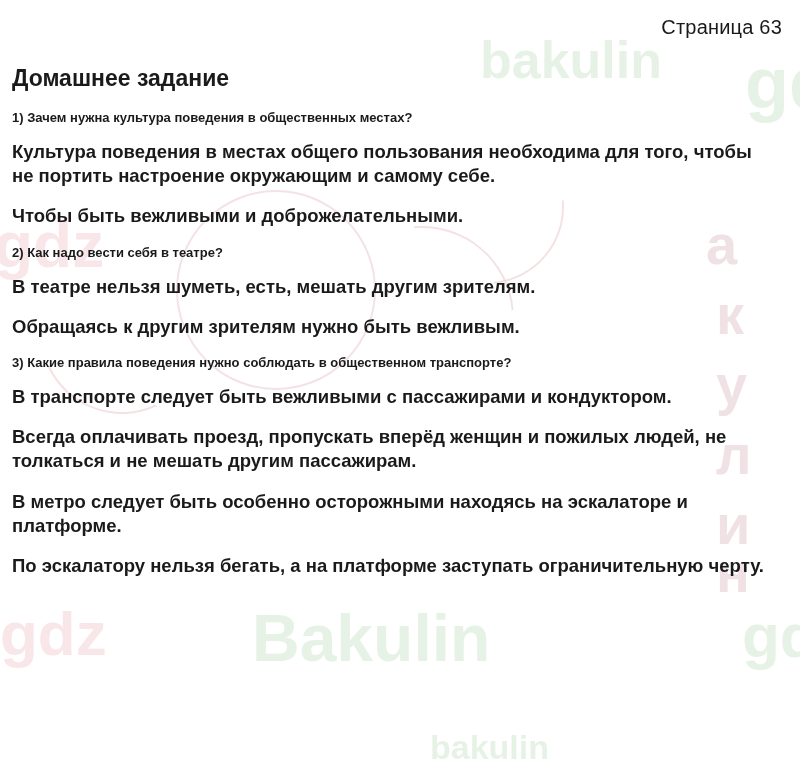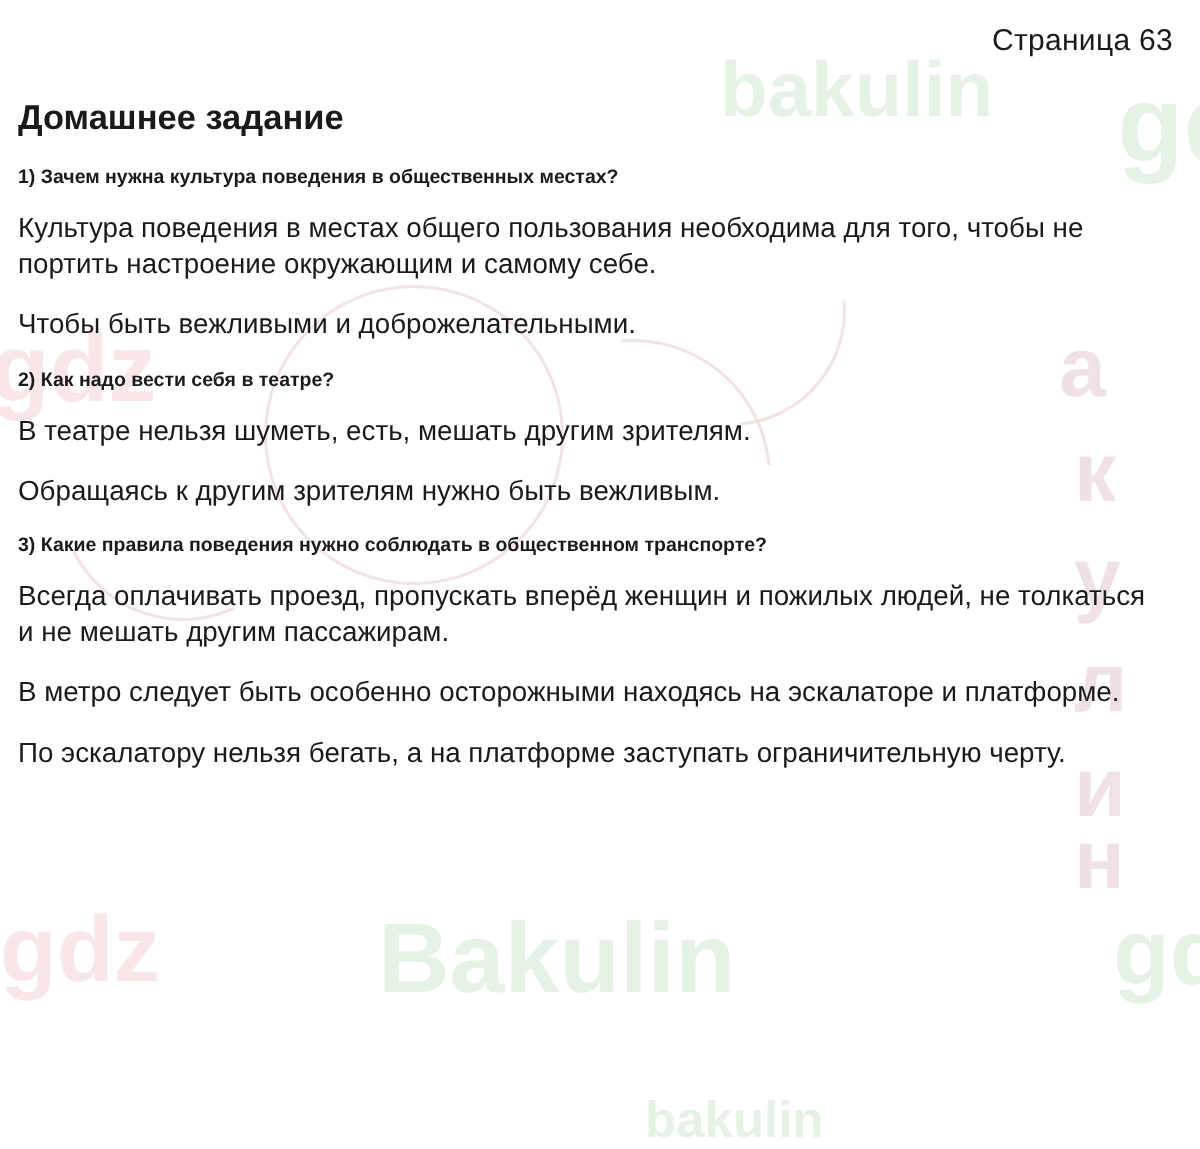--- a/index.html
+++ b/index.html
@@ -78,21 +78,21 @@
     margin: 0 0 18px 4px;
   }
   .question {
     font-size: 13px;
     font-weight: 700;
     margin: 0 0 14px 4px;
     line-height: 1.26;
   }
   .answer {
     font-size: 18.5px;
-    font-weight: 400;
+    font-weight: 700;
     margin: 0 12px 16px 4px;
     line-height: 1.30;
     max-width: 790px;
   }
   .block { margin-bottom: 4px; }
 </style>
 </head>
 <body>
 
 <div class="watermark-layer">
@@ -130,18 +130,19 @@
   </div>
 
   <div class="block">
     <div class="question">2) Как надо вести себя в театре?</div>
     <div class="answer">В театре нельзя шуметь, есть, мешать другим зрителям.</div>
     <div class="answer">Обращаясь к другим зрителям нужно быть вежливым.</div>
   </div>
 
   <div class="block">
     <div class="question">3) Какие правила поведения нужно соблюдать в общественном транспорте?</div>
+    <div class="answer">В транспорте следует быть вежливыми с пассажирами и кондуктором.</div>
     <div class="answer">Всегда оплачивать проезд, пропускать вперёд женщин и пожилых людей, не толкаться и не мешать другим пассажирам.</div>
     <div class="answer">В метро следует быть особенно осторожными находясь на эскалаторе и платформе.</div>
     <div class="answer">По эскалатору нельзя бегать, а на платформе заступать ограничительную черту.</div>
   </div>
 
 </div>
 
 </body></html>

